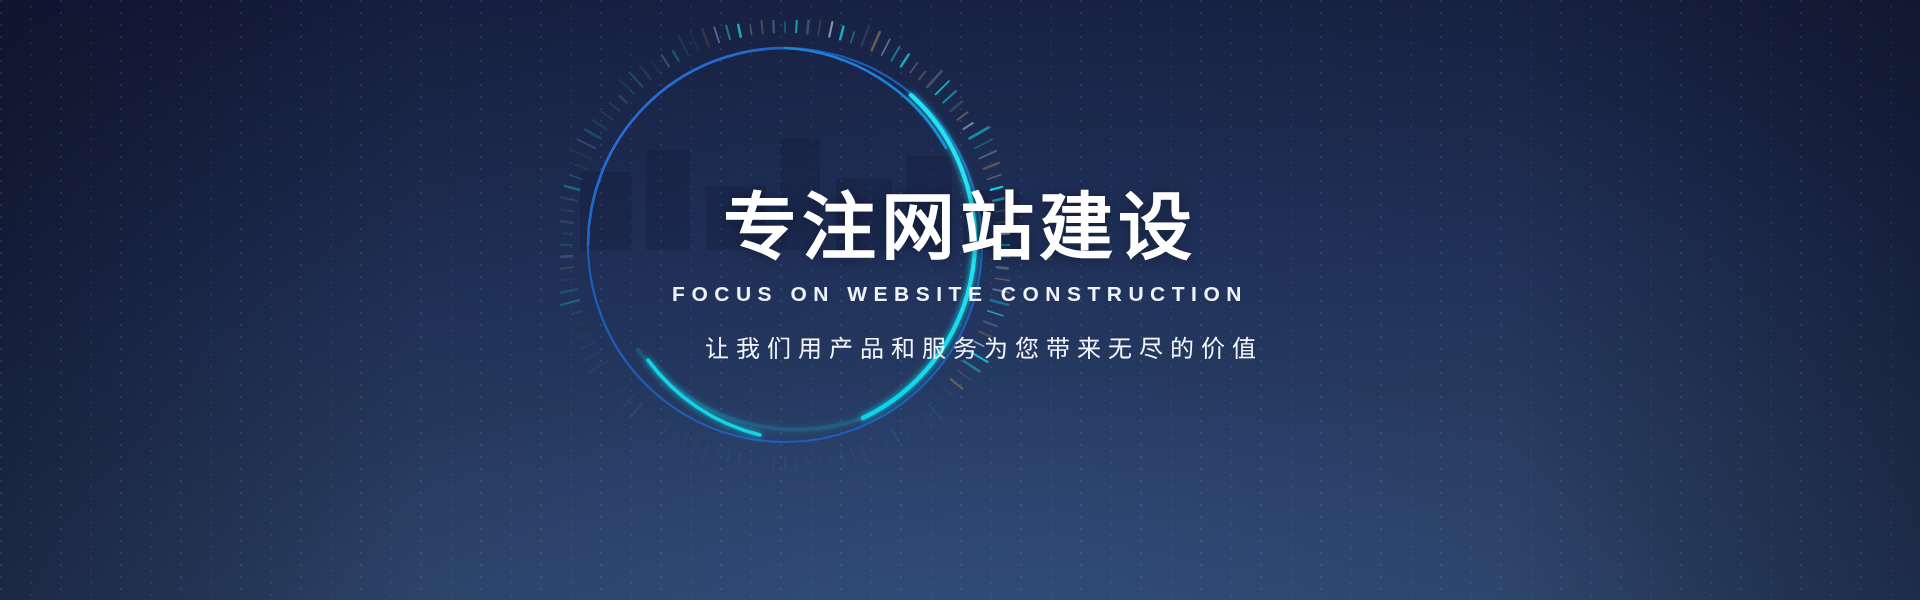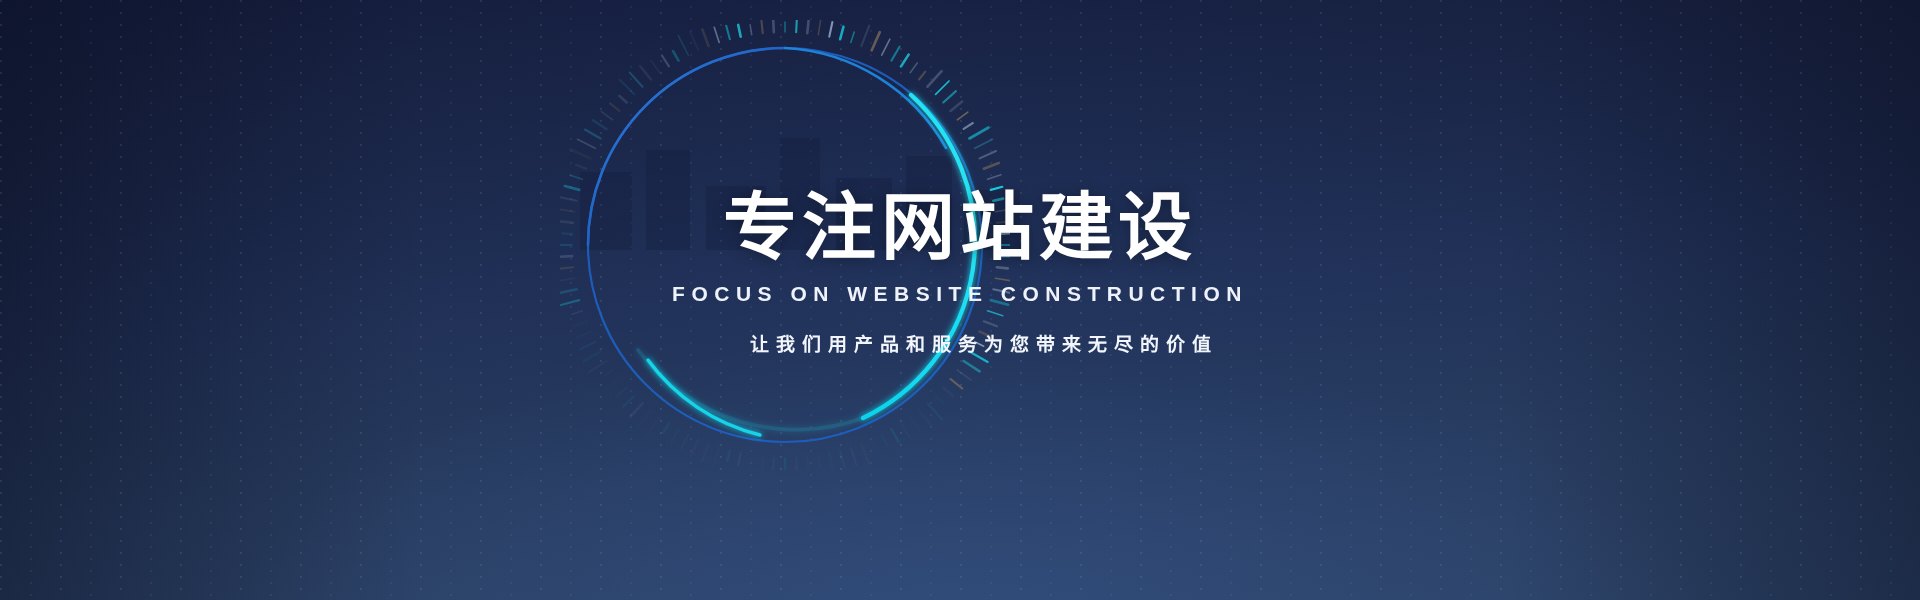--- a/index.html
+++ b/index.html
@@ -112,22 +112,22 @@
     font-size: 21px;
     font-weight: 700;
     color: #eef3fb;
     letter-spacing: 6.5px;
     white-space: nowrap;
   }
 
   .tagline-cn {
     margin-top: 23px;
     font-family: "DejaVu Sans", "Liberation Sans", sans-serif;
-    font-size: 19px;
-    font-weight: 700;
+    font-size: 24px;
+    font-weight: 400;
     color: #f2f6fc;
     letter-spacing: 7px;
     white-space: nowrap;
     margin-left: 48px;
   }
 </style>
 </head>
 <body>
 
 <div id="banner">

